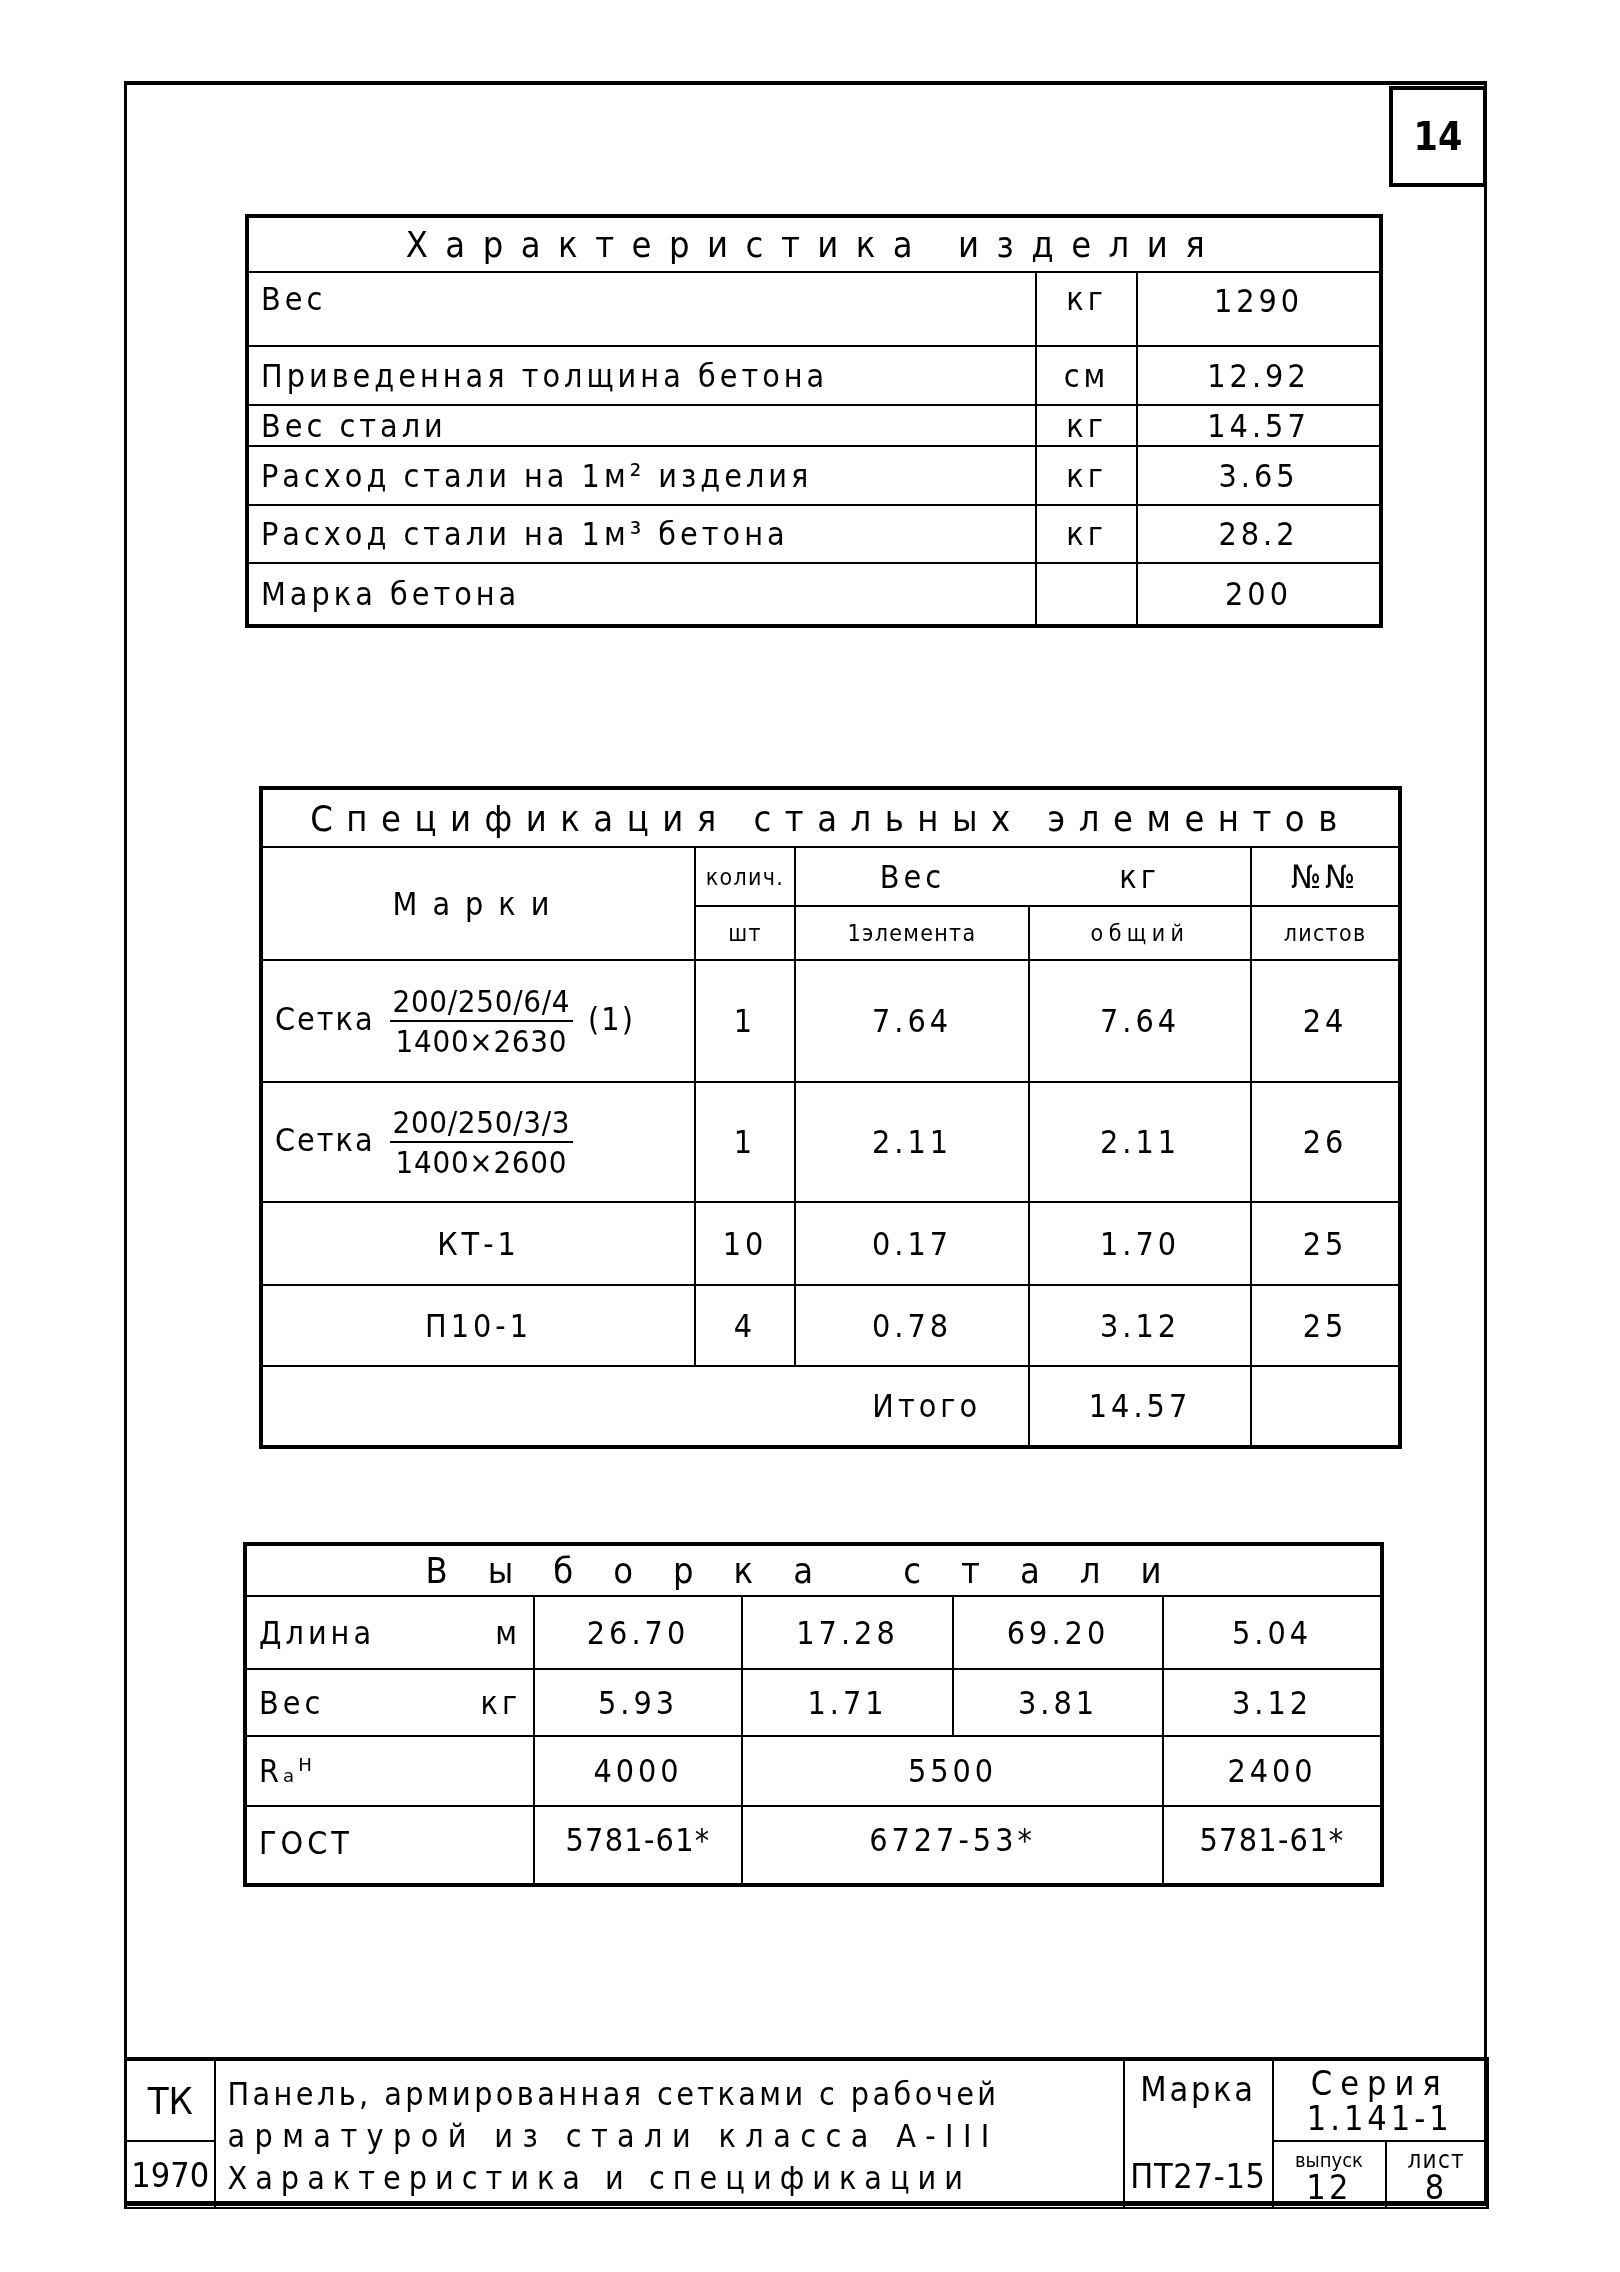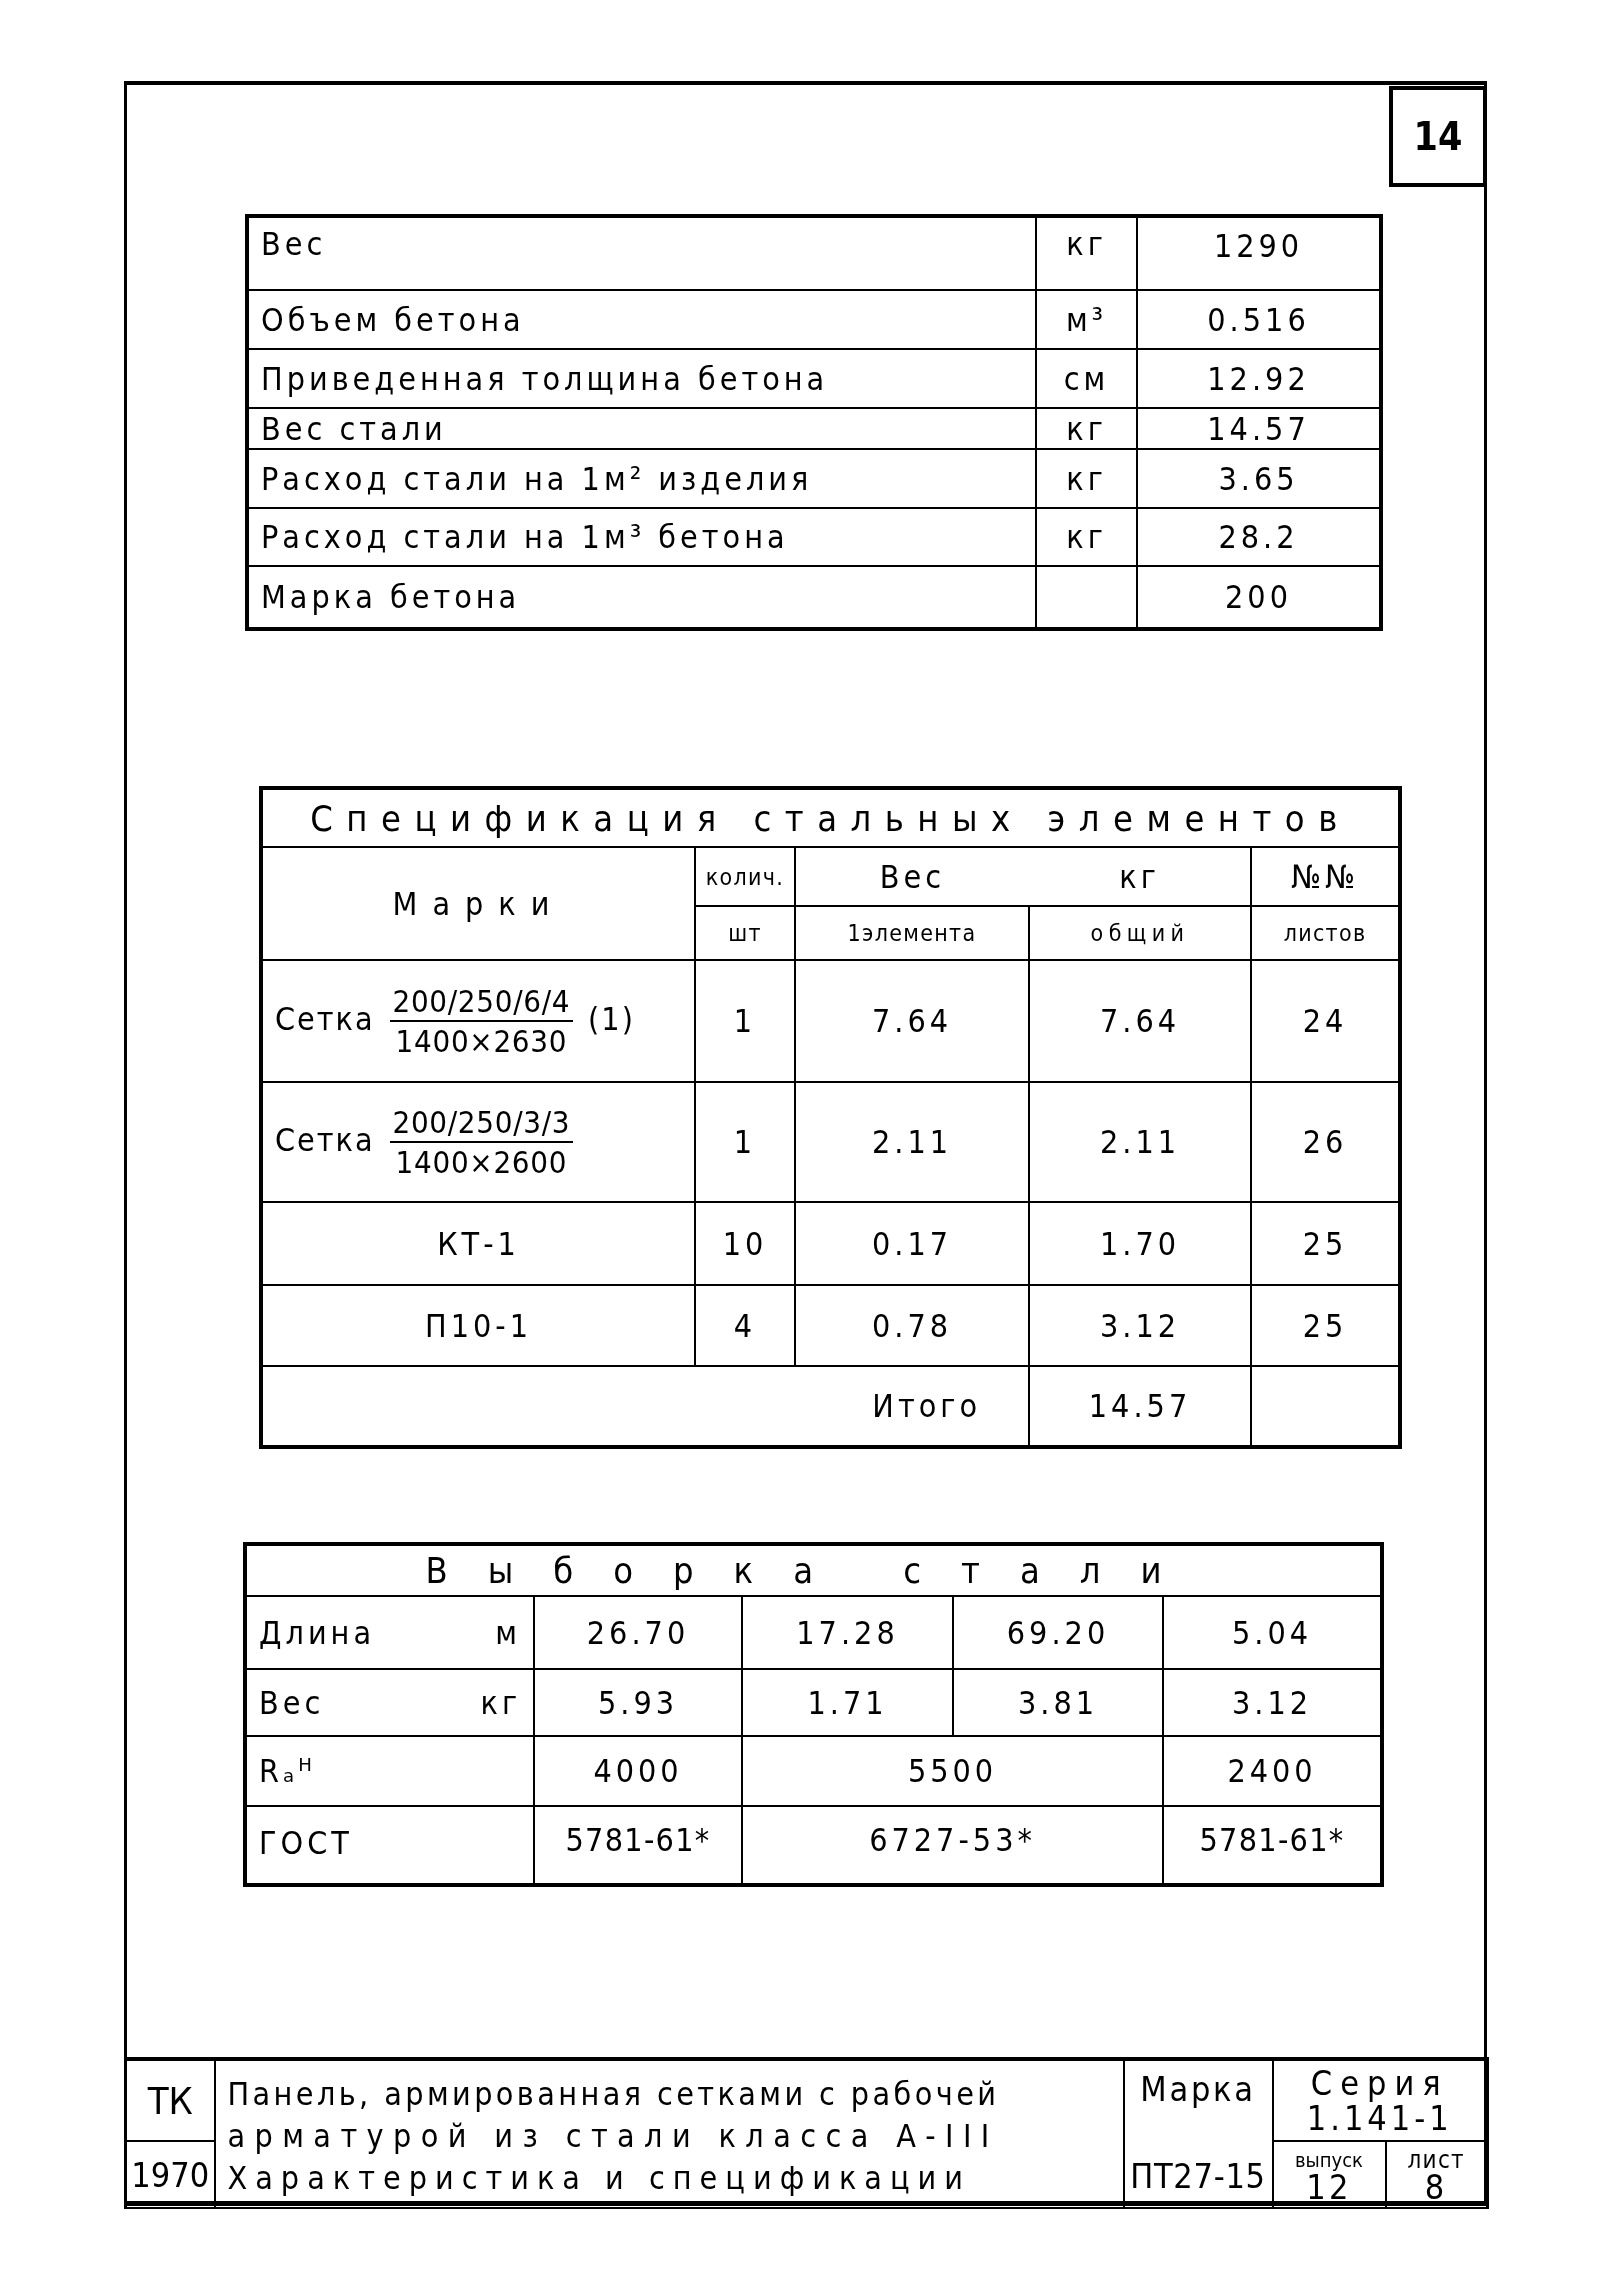--- a/index.html
+++ b/index.html
@@ -28,29 +28,27 @@
 <div class="abs frame"></div>
 <div class="abs pagebox">14</div>
 
 <table style="left:245px; top:214px; width:1134px; border:4px solid #000;">
   <colgroup>
       <col style="width:789px">
       <col style="width:101px">
       <col style="width:244px">
     </colgroup>
   <tbody>
+      <tr class="title-row" style="height:56px">
+    <td colspan="3">Характеристика изделия</td>
+  </tr>
   <tr style="height:74px">
     <td style="vertical-align:top;padding-top:6.7px">Вес</td>
     <td class="c" style="vertical-align:top;padding-top:6.7px">кг</td>
     <td class="c" style="vertical-align:top;padding-top:9.4px">1290</td>
-  </tr>
-  <tr style="height:59px">
-    <td>Объем бетона</td>
-    <td class="c">м³</td>
-    <td class="c">0.516</td>
   </tr>
   <tr style="height:59px">
     <td>Приведенная толщина бетона</td>
     <td class="c">см</td>
     <td class="c">12.92</td>
   </tr>
   <tr style="height:41px">
     <td>Вес стали</td>
     <td class="c">кг</td>
     <td class="c">14.57</td>

